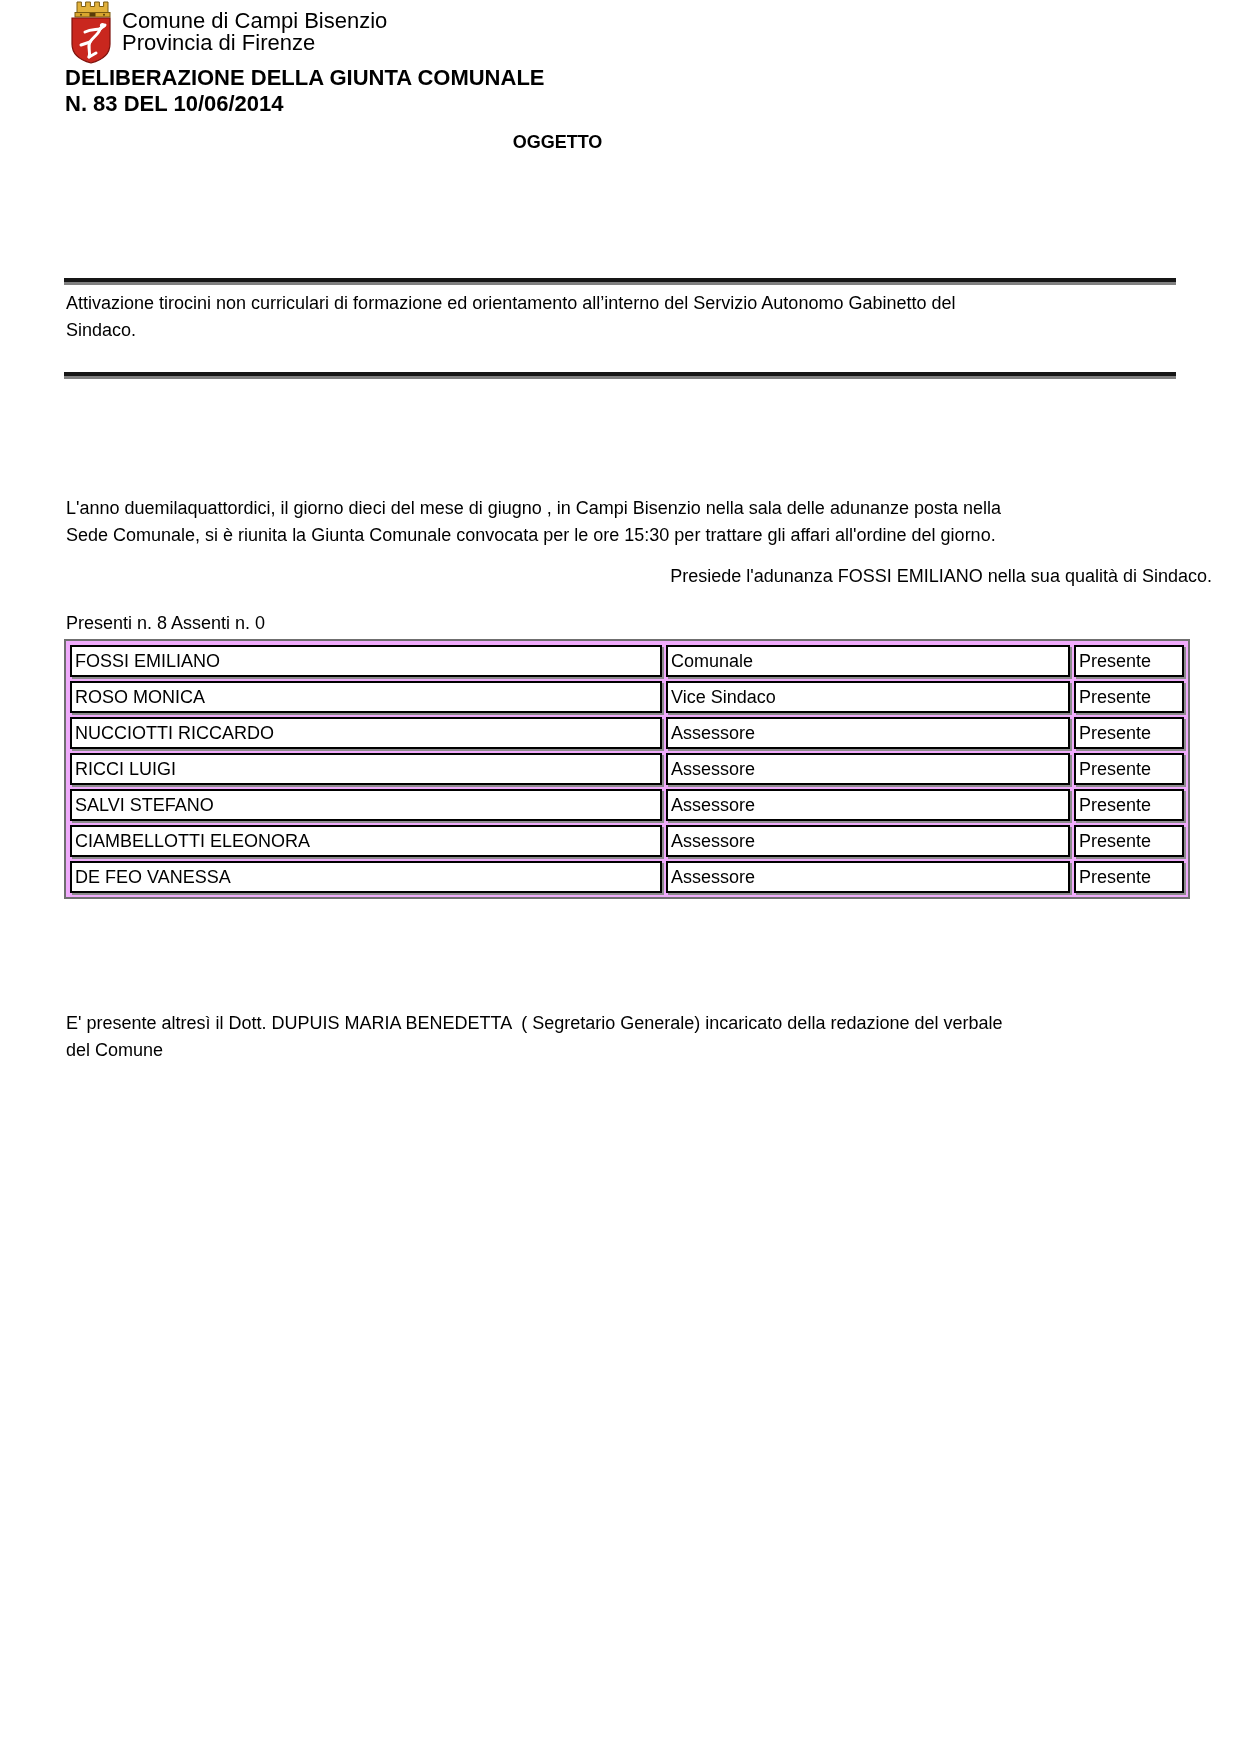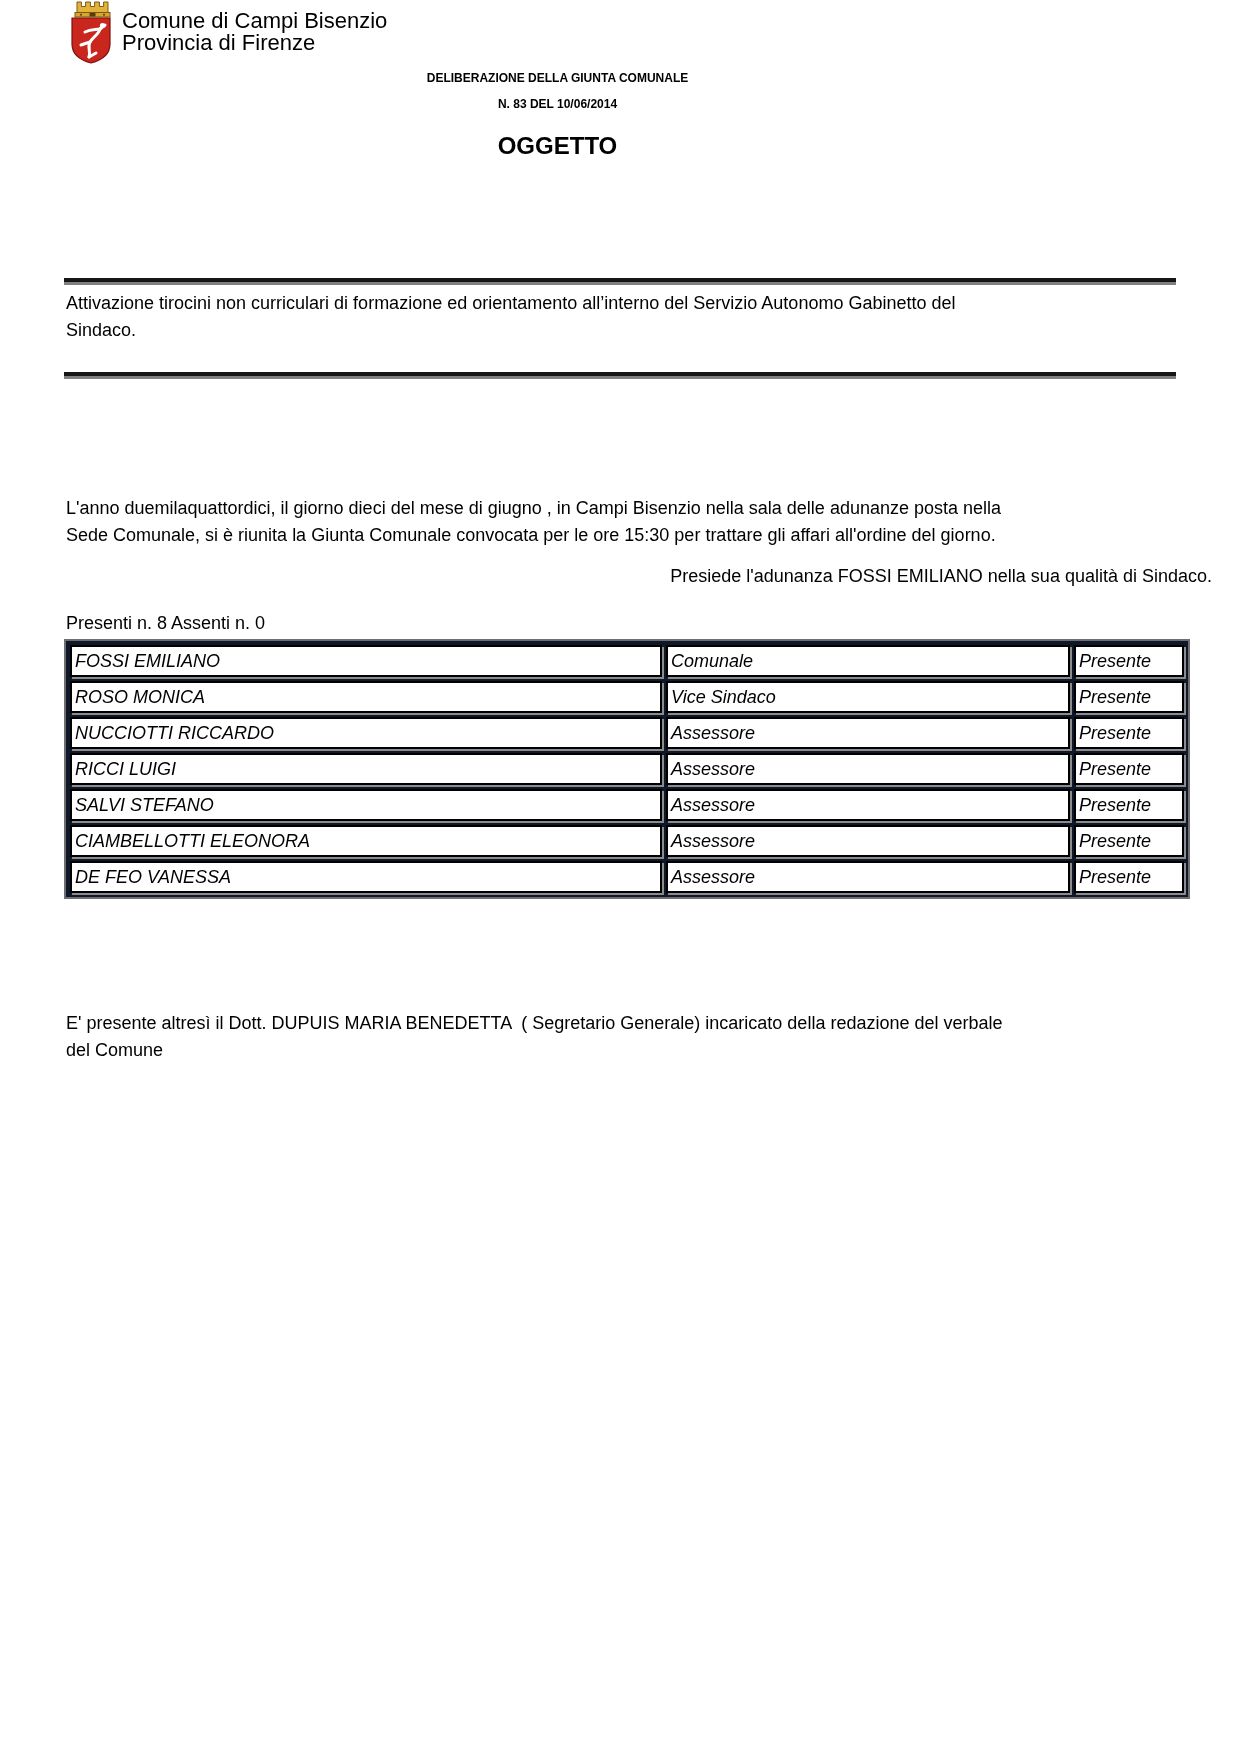--- a/index.html
+++ b/index.html
@@ -20,28 +20,27 @@
   .abs { position: absolute; }
 
   
   .logo-box { left: 64px; top: 1px; width: 54px; height: 63px; }
   .org-block {
     left: 122px; top: 10px;
     font-size: 22px; line-height: 22px;
   }
   .title-block {
     left: 65px; top: 65px; width: 985px;
-    text-align: center;
-    font-size: 12px; font-weight: bold; line-height: 26px;
+    font-size: 22px; font-weight: bold; line-height: 26px;
     white-space: pre-line;
   }
   .oggetto-heading {
     left: 65px; top: 132px; width: 985px;
     text-align: center;
-    font-size: 24px; font-weight: bold;
+    font-size: 18px; font-weight: bold;
   }
 
   
   .hrule {
     left: 64px; width: 1112px;
     height: 4px;
     background: #161616;
     border-bottom: 3px solid #808080;
   }
   .hrule-top { top: 278px; }
@@ -59,22 +58,21 @@
   .attendance-sum { left: 66px; top: 610px;  width: 1150px; }
   .secretary-note { left: 66px; top: 1010px; width: 1150px; }
   .closing-line   { left: 66px; top: 1139px; width: 1150px; }
 
   
   .attendance-table-wrap { left: 64px; top: 639px; }
   table.attendance {
     border-collapse: separate;
     border-spacing: 4px;
     border: 2px solid #6f6f6f;
-    background: #0f172a;
-    font-style: italic;
+    background: #f0abfc;
   }
   table.attendance td {
     border: 2px solid #000000;
     box-shadow: 2px 2px 0 #8c8c8c;
     background: #ffffff;
     height: 28px;
     padding: 0 0 0 3px;
     font-size: 18px;
     vertical-align: middle;
     white-space: nowrap;

